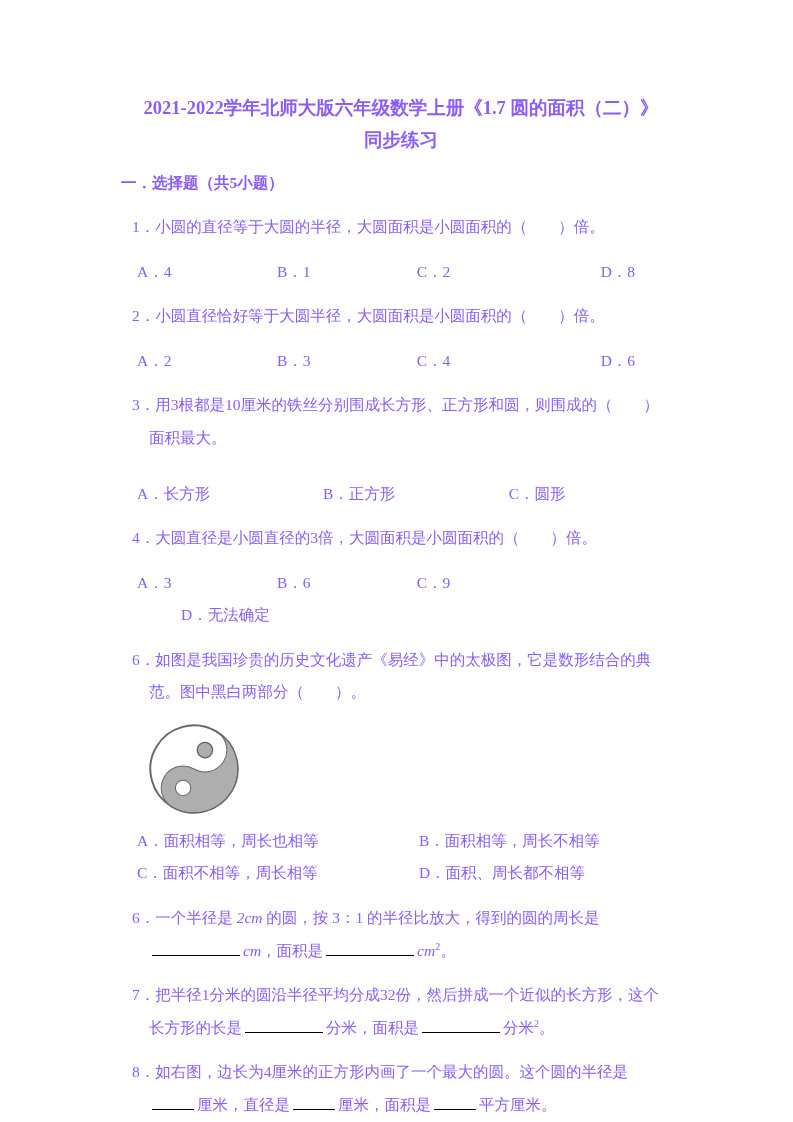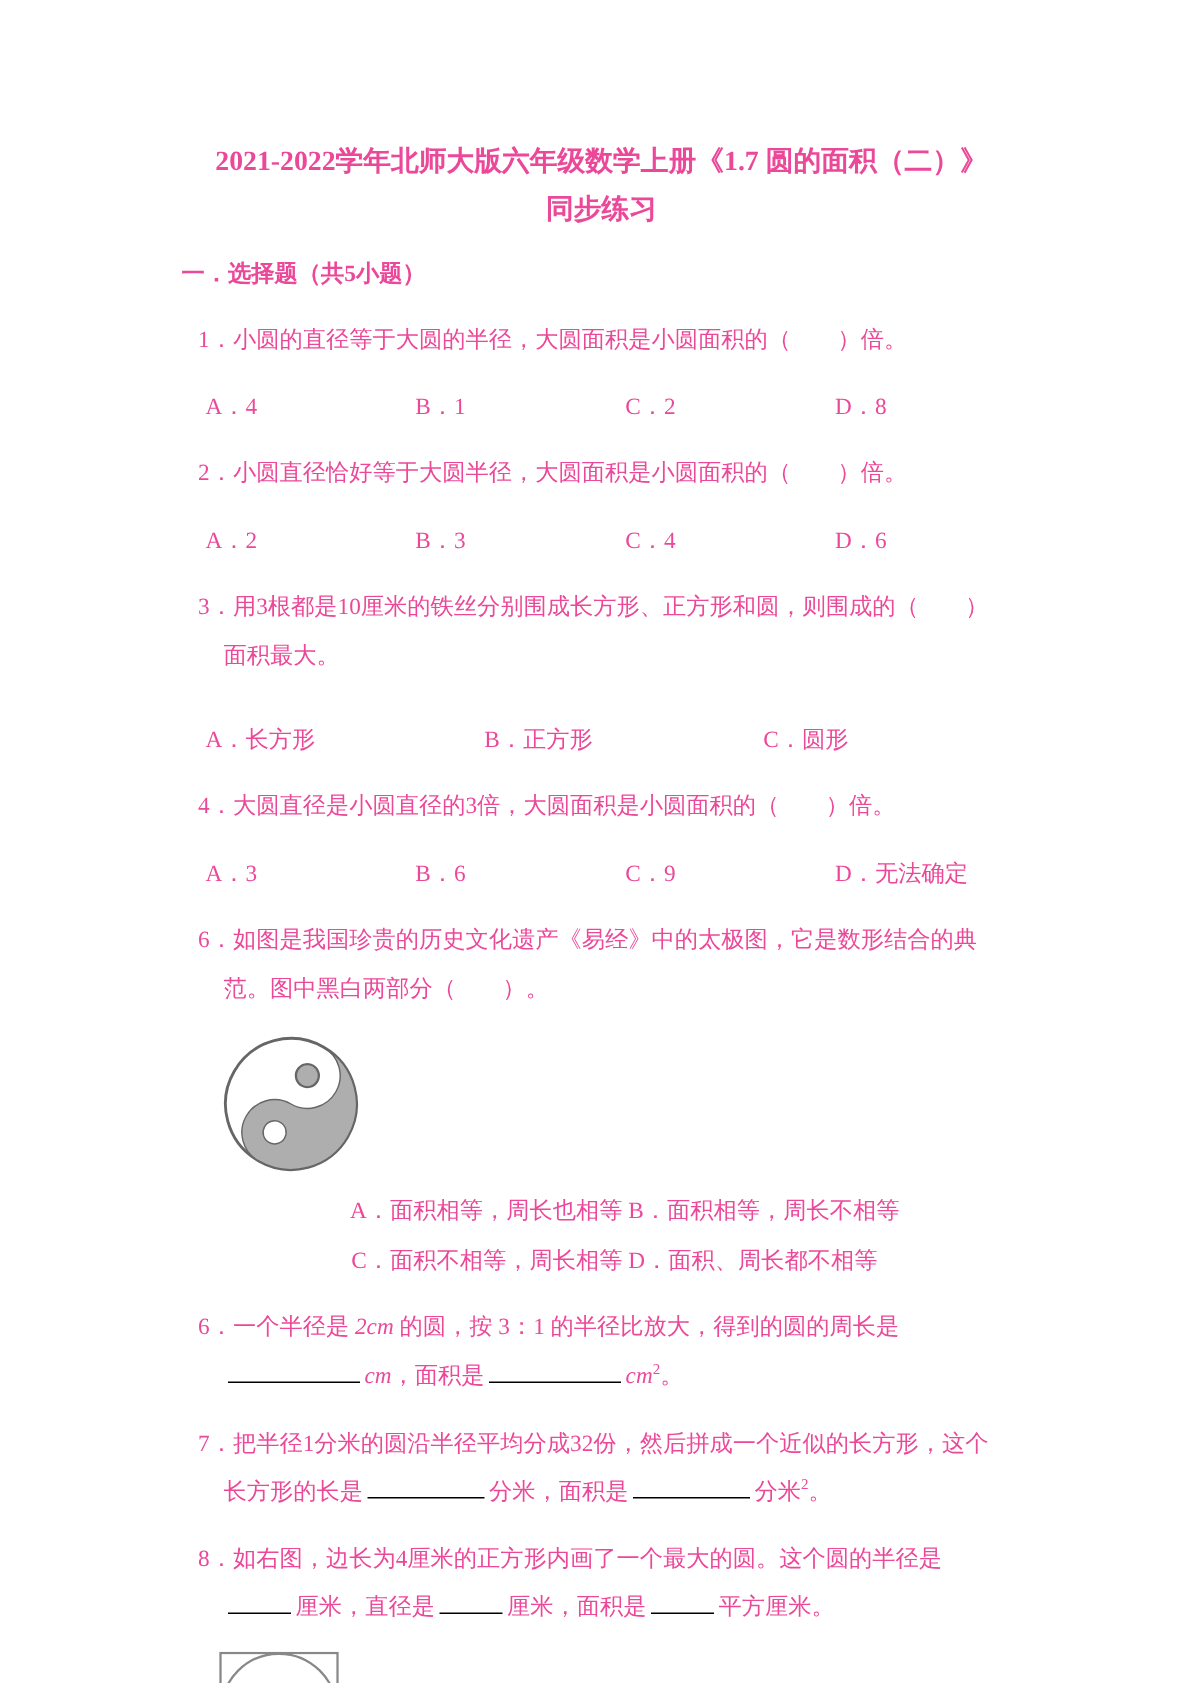--- a/index.html
+++ b/index.html
@@ -3,21 +3,21 @@
 <meta charset="utf-8">
 <style>
   * { box-sizing: border-box; }
   html, body { margin: 0; padding: 0; background: #ffffff; }
   .page {
     position: relative;
     width: 733px;
     height: 1122px;
     background: #ffffff;
     font-family: "Liberation Serif", "DejaVu Serif", serif;
-    color: #ec4899;
+    color: #8b5cf6;
     font-size: 15.5px;
     overflow: hidden;
     text-decoration: underline;
   }
   .content {
     position: absolute;
     left: 120px;
     top: 92px;
     width: 562px;
   }
@@ -38,24 +38,24 @@
     padding-left: 17px;
     text-indent: -17px;
     line-height: 2.1;
   }
   .opts {
     margin: 0;
     padding-left: 17px;
     line-height: 2.1;
   }
   .opts4 .opt { display: inline-block; width: 136px; }
-  .opts4 .opt:last-child { width: auto; }
+  .opts4 .opt:last-child { width: auto; margin-left: 44px; }
   .opts3 .opt { display: inline-block; width: 182px; }
   .opts3 .opt:last-child { width: auto; margin-top: 11px; }
-  .opts2 .opt { display: inline-block; width: 278px; text-align: right; }
+  .opts2 .opt { display: inline-block; width: 278px; }
   .opts2 .opt:last-child { width: auto; }
   .blank {
     display: inline-block;
     border-bottom: 1px solid #000;
     height: 15px;
     vertical-align: baseline;
     margin: 0 3px;
   }
   .w88 { width: 88px; }
   .w78 { width: 78px; }

